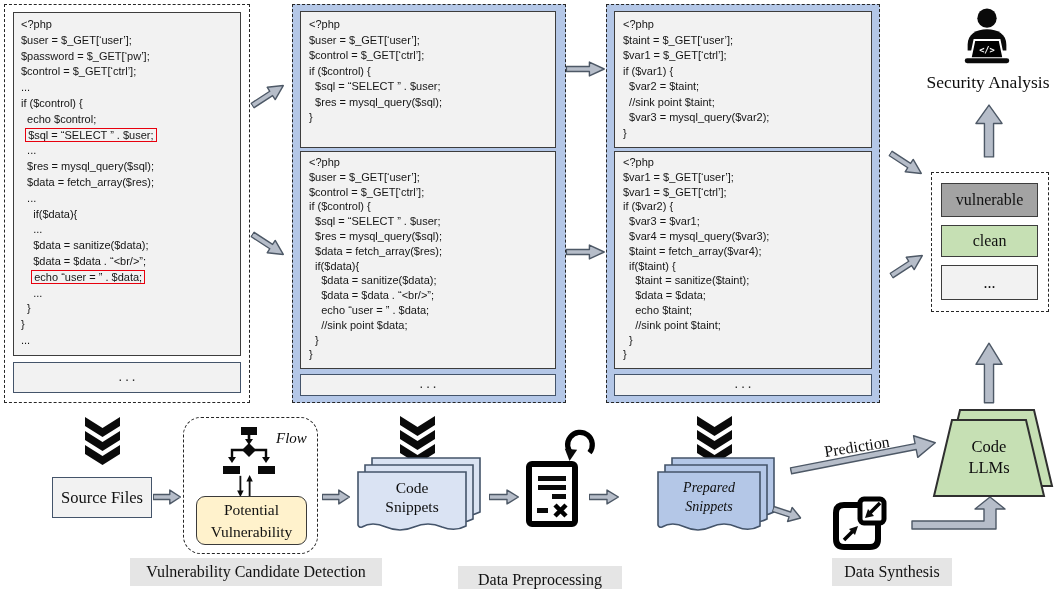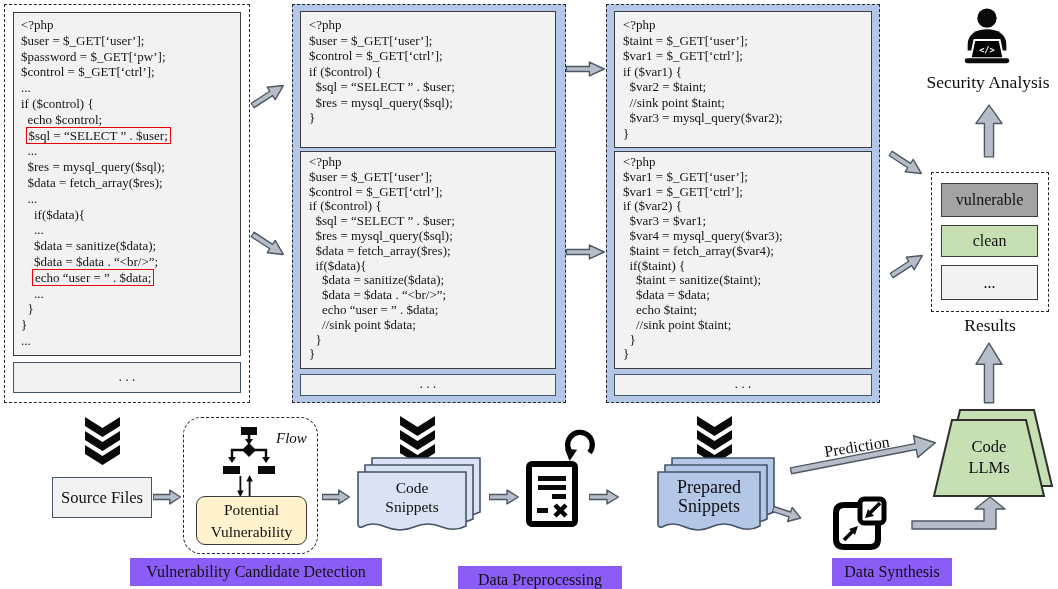--- a/index.html
+++ b/index.html
@@ -2,31 +2,31 @@
 <html><head>
 <meta charset="utf-8">
 <style>
   html,body{margin:0;padding:0;background:#fff;}
   #canvas{position:relative;width:1058px;height:589px;background:#fff;overflow:hidden;
           font-family:"Liberation Serif", serif;color:#111;}
   .abs{position:absolute;}
   .dashed-panel{position:absolute;border:1.6px dashed #262626;background:#fff;box-sizing:border-box;}
   .blue-panel{background:#B4C7E7;}
   .code-box{position:absolute;background:#F2F2F2;border:1.5px solid #3d3d3d;box-sizing:border-box;
-            font-family:Liberation Serif, serif;font-size:13px;color:#151515;overflow:hidden;}
+            font-family:Liberation Sans, sans-serif;font-size:11px;color:#151515;overflow:hidden;}
   .code-line{white-space:pre;}
   .lh1 .code-line{line-height:15.8px;} .lh2 .code-line{line-height:15.5px;} .lh3 .code-line{line-height:14.8px;}
   .pad1{padding:4px 0 0 7px;} .pad2{padding:5px 0 0 8px;} .pad3{padding:3px 0 0 8px;}
   .hl{border:1.5px solid #e8000d;padding:0 2px;margin-left:-2px;}
   .more-box{position:absolute;background:#F2F2F2;border:1.3px solid #44546A;box-sizing:border-box;
             text-align:center;font-family:"DejaVu Sans Mono", monospace;font-size:11px;color:#333;}
   .serif-label{position:absolute;text-align:center;color:#0d0d0d;}
   .result-item{position:absolute;border:1.4px solid #3d3d3d;box-sizing:border-box;text-align:center;
                font-size:16px;}
-  .strip{position:absolute;background:#8b5cf6;text-align:center;font-size:16px;line-height:28px;height:28px;}
+  .strip{position:absolute;background:#e5e5e5;text-align:center;font-size:16px;line-height:28px;height:28px;}
   .box-plain{position:absolute;background:#F2F2F2;border:1.4px solid #44546A;box-sizing:border-box;
              text-align:center;}
   svg{display:block;}
   .barrow polygon, .varrow polygon, .elbow polygon, .longarrow polygon{
       fill:#b6bdc9;stroke:#4d5866;stroke-width:1.4;vector-effect:non-scaling-stroke;stroke-linejoin:round;}
   .chev polygon{fill:#0a0a0a;}
   .blk{fill:#0a0a0a;}
 </style>
 </head>
 <body>
@@ -149,21 +149,20 @@
 
   <svg class="abs varrow" viewBox="0 0 46 100" preserveAspectRatio="none" style="left:974px;top:104px;width:30px;height:54px;">
       <polygon points="16,98 16,36 3,36 23,2 43,36 30,36 30,98"></polygon>
     </svg>
 
   <div class="dashed-panel" style="left:931px;top:172px;width:118px;height:140px;">
     <div class="result-item" style="left: 9px; top: 10px; width: 97px; height: 34px; line-height: 32px; background: #a3a3a3;">vulnerable</div>
     <div class="result-item" style="left: 9px; top: 52px; width: 97px; height: 32px; line-height: 30px; background: rgb(198, 224, 180);">clean</div>
     <div class="result-item" style="left: 9px; top: 92px; width: 97px; height: 35px; line-height: 33px; background: rgb(242, 242, 242);">...</div>
   </div>
-  <div class="serif-label" style="left:930px;top:315px;width:120px;font-size:17.5px;">Results</div>
 
   <svg class="abs varrow" viewBox="0 0 46 100" preserveAspectRatio="none" style="left:974px;top:342px;width:30px;height:62px;">
       <polygon points="16,98 16,36 3,36 23,2 43,36 30,36 30,98"></polygon>
     </svg>
 
   <svg class="abs chev" viewBox="0 0 37 48" style="left:84px;top:417px;width:37px;height:48px;">
     <polygon points="1,0 18.5,11 36,0 36,9 18.5,20 1,9"></polygon>
     <polygon points="1,14 18.5,25 36,14 36,23 18.5,34 1,23"></polygon>
     <polygon points="1,28 18.5,39 36,28 36,37 18.5,48 1,37"></polygon>
   </svg>
@@ -248,21 +247,21 @@
     </svg>
 
   <div class="abs" style="left:655px;top:456px;width:122px;height:80px;">
     <svg viewBox="0 0 122 80" style="width:122px;height:80px;">
       <g stroke="#44546A" stroke-width="1.6" fill="#B4C7E7">
         <path d="M17,2 L119,2 L119,56 Q108,62 96,57 Q83,51 70,57 Q57,63 44,57 Q31,51 21,57 Q18,58 17,55 Z"></path>
         <path d="M10,9 L112,9 L112,63 Q101,69 89,64 Q76,58 63,64 Q50,70 37,64 Q24,58 14,64 Q11,65 10,62 Z"></path>
         <path d="M3,16 L105,16 L105,70 Q94,76 82,71 Q69,65 56,71 Q43,77 30,71 Q17,65 7,71 Q4,72 3,69 Z"></path>
       </g>
     </svg>
-    <div class="serif-label" style="left:4px;top:22px;width:100px;font-size:18px;line-height:19px;">
+    <div class="serif-label" style="left:4px;top:22px;width:100px;font-size:14px;line-height:19px;font-style:italic;">
       <div>Prepared</div>
       <div>Snippets</div>
     </div>
   </div>
 
   <div class="serif-label" style="left:812px;top:438px;width:90px;font-size:16px;transform:rotate(-9deg);">Prediction</div>
   <svg class="abs longarrow" viewBox="0 0 150 26" preserveAspectRatio="none" style="left:790px;top:458px;width:150px;height:26px;transform:rotate(-11deg);transform-origin:left center;">
       <polygon points="1,10 128,10 128,2 148,13 128,24 128,16 1,16"></polygon>
     </svg>
 

